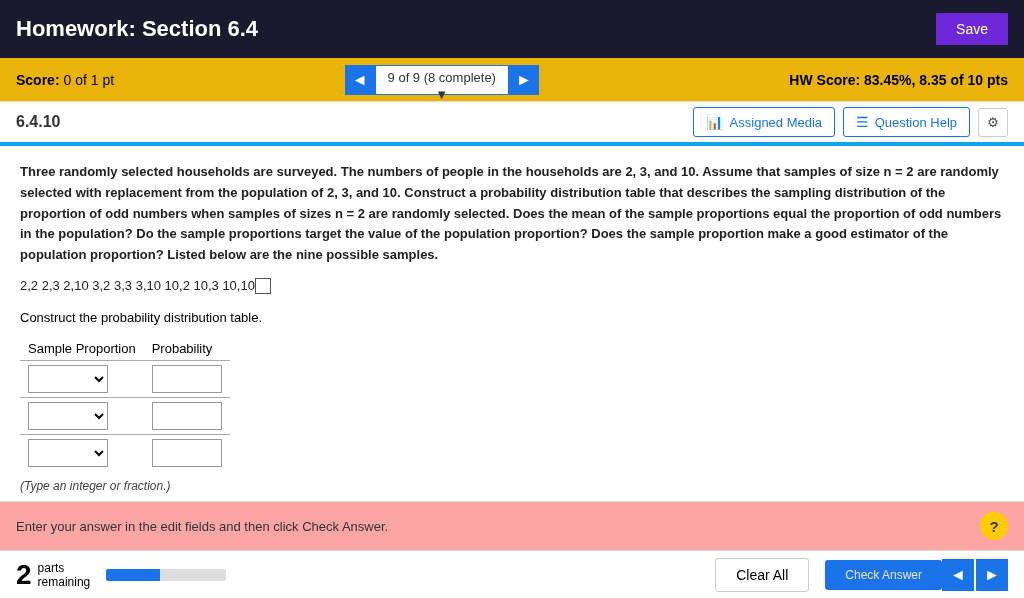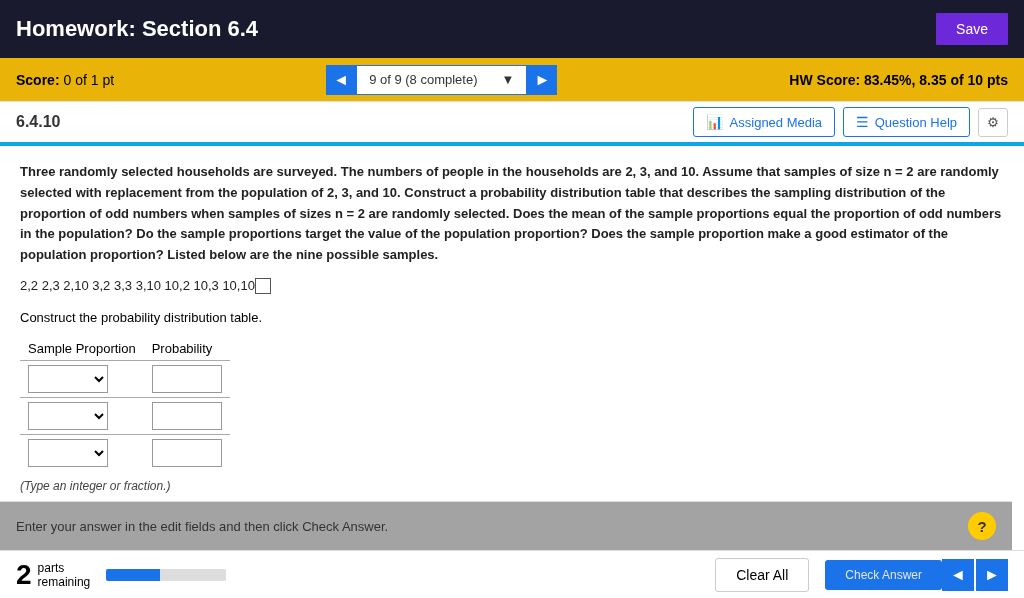--- a/index.html
+++ b/index.html
@@ -57,23 +57,24 @@
       justify-content: center;
     }
     .nav-progress {
       background: white;
       border: 1px solid #1a73e8;
       color: #333;
       padding: 4px 12px;
       font-size: 13px;
       display: flex;
       align-items: center;
-      gap: 24px;
+      gap: 2px;
       height: 30px;
       cursor: pointer;
+      flex-direction: column;
     }
     .hw-score { font-size: 14px; font-weight: bold; margin-left: 20px; }
 
     
     .question-header {
       background: white;
       display: flex;
       align-items: center;
       padding: 0 16px;
       height: 44px;
@@ -180,32 +181,32 @@
     }
     .fraction-hint {
       font-size: 12px;
       color: #444;
       font-style: italic;
       margin-top: 8px;
     }
 
     
     .bottom-instruction {
-      background: #a3a3a3;
+      background: #fca5a5;
       padding: 10px 16px;
       font-size: 13px;
       color: #333;
       border-top: 1px solid #ddd;
       display: flex;
       align-items: center;
       justify-content: space-between;
       position: absolute;
       bottom: 48px;
       left: 0;
-      right: 12px;
+      right: 0;
       text-align: center;
     }
     .help-circle {
       width: 28px;
       height: 28px;
       background: #ffcc00;
       border-radius: 50%;
       display: flex;
       align-items: center;
       justify-content: center;

